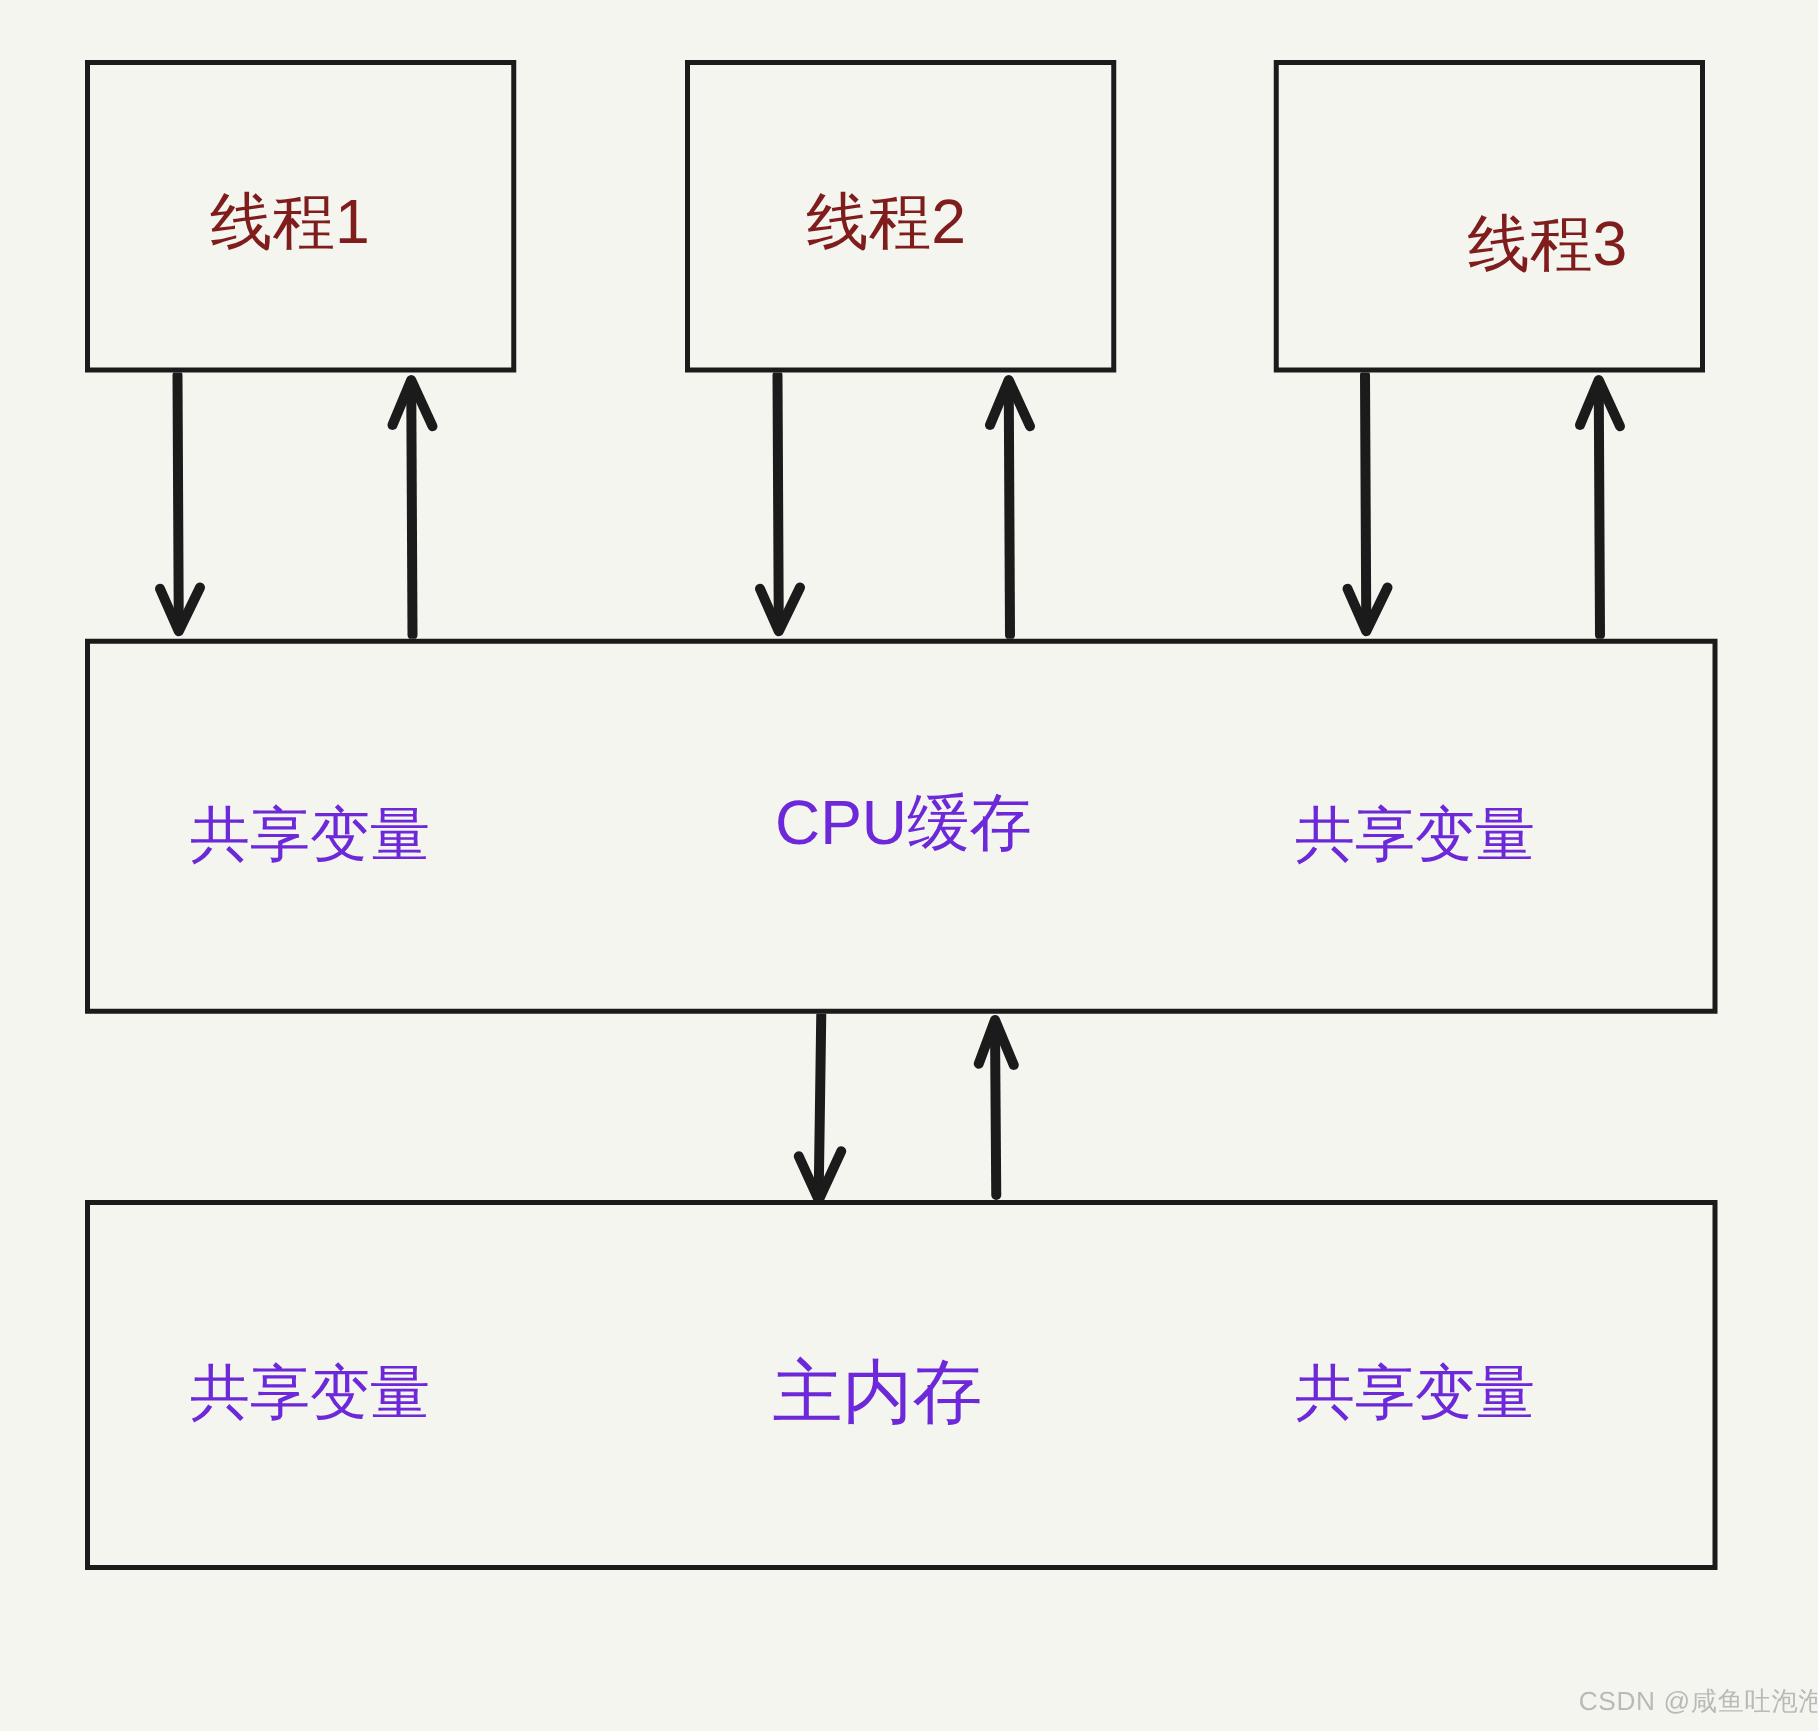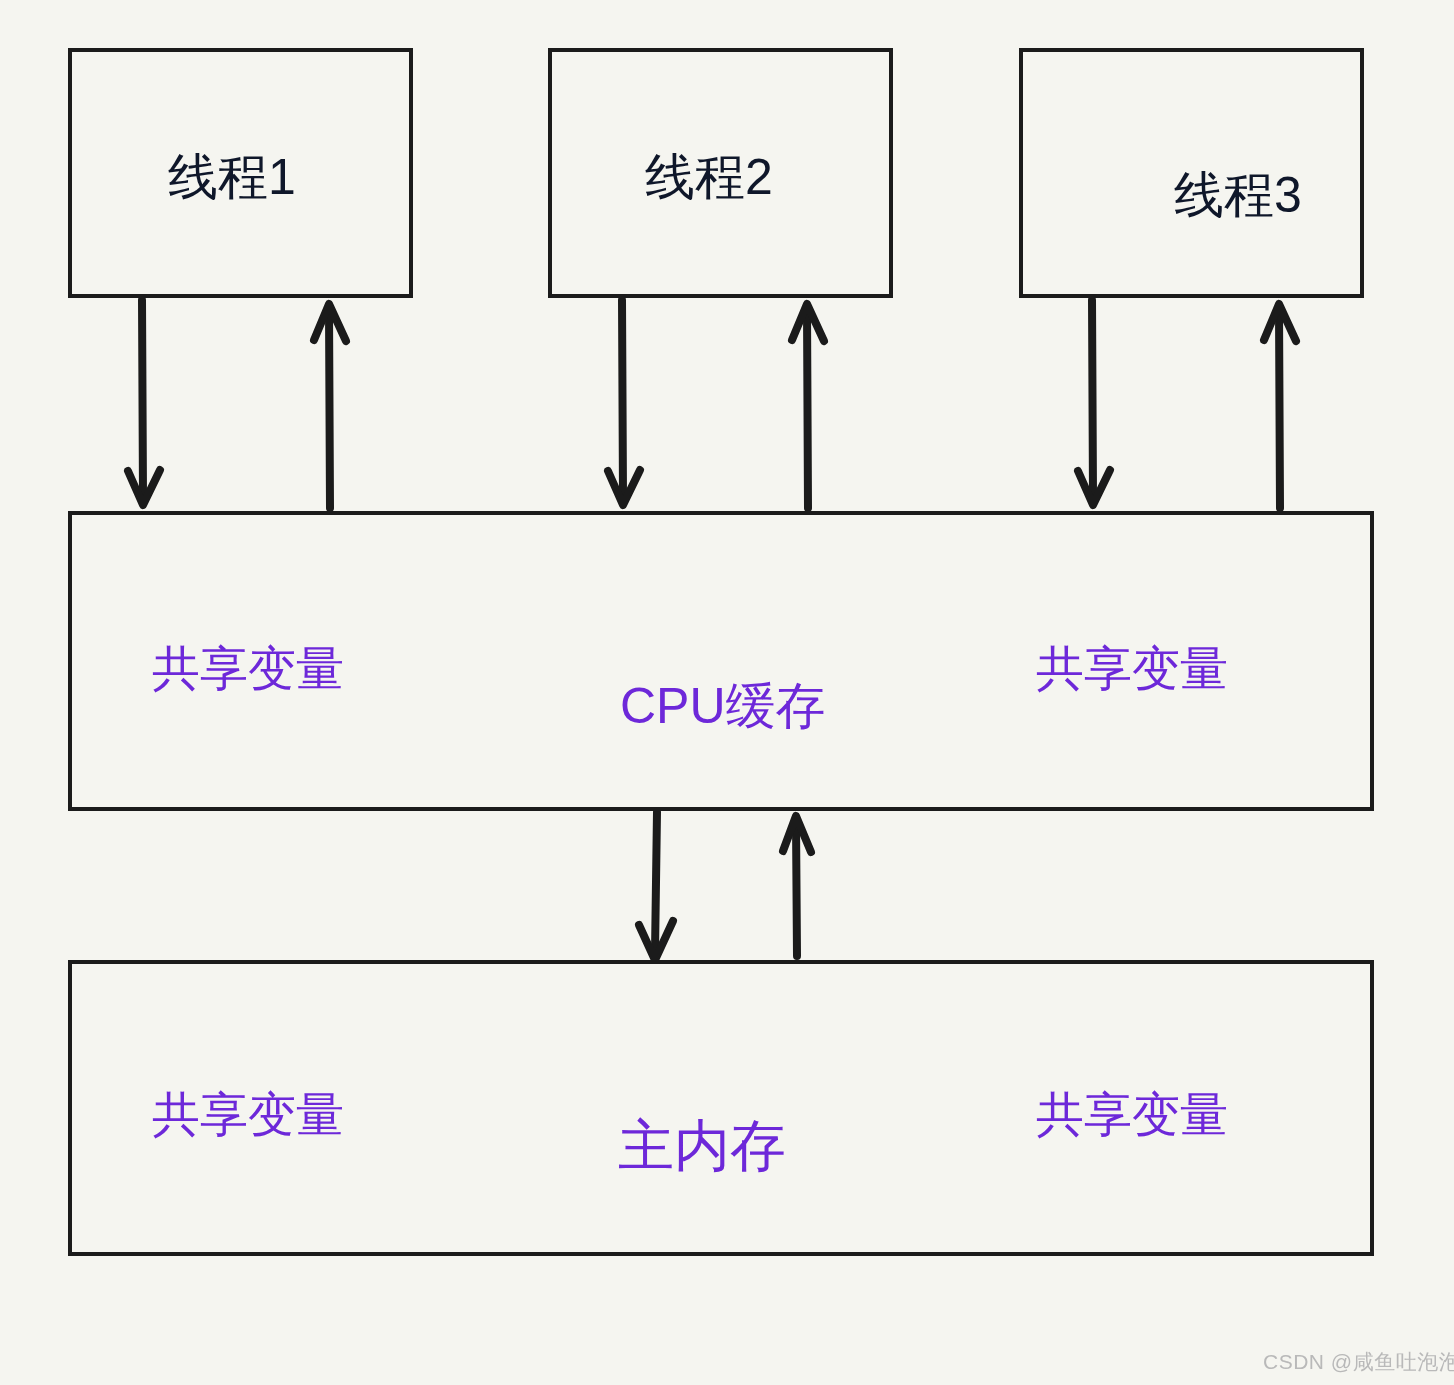--- a/index.html
+++ b/index.html
@@ -23,21 +23,21 @@
     height: 1385px;
   }
   .node-box {
     position: absolute;
     box-sizing: border-box;
     border: 4px solid #1b1b1b;
     background: #f5f5f0;
   }
   .thread-label {
     position: absolute;
-    color: #0f172a;
+    color: #7f1d1d;
     font-size: 50px;
     line-height: 1;
     white-space: nowrap;
     font-family: "Liberation Sans", "DejaVu Sans", sans-serif;
   }
   .mem-label {
     position: absolute;
     color: #6d28d9;
     line-height: 1;
     white-space: nowrap;
@@ -116,23 +116,23 @@
   <div class="thread-label" style="left:168px; top:152px;">线程1</div>
 
   <div class="node-box" style="left:548px; top:48px; width:345px; height:250px;"></div>
   <div class="thread-label" style="left:645px; top:152px;">线程2</div>
 
   <div class="node-box" style="left:1019px; top:48px; width:345px; height:250px;"></div>
   <div class="thread-label" style="left:1174px; top:152px;margin-top:18px;">线程3</div>
 
   <div class="node-box" style="left:68px; top:511px; width:1306px; height:300px;"></div>
   <div class="mem-label shared-var" style="left:152px; top:645px;">共享变量</div>
-  <div class="mem-label cpu-title" style="left:620px; top:633px;margin-top:48px;">CPU缓存</div>
+  <div class="mem-label cpu-title" style="left:620px; top:633px;">CPU缓存</div>
   <div class="mem-label shared-var" style="left:1036px; top:645px;">共享变量</div>
 
   <div class="node-box" style="left:68px; top:960px; width:1306px; height:296px;"></div>
   <div class="mem-label shared-var" style="left:152px; top:1091px;">共享变量</div>
-  <div class="mem-label main-title" style="left:618px; top:1086px;margin-top:32px;">主内存</div>
+  <div class="mem-label main-title" style="left:618px; top:1086px;">主内存</div>
   <div class="mem-label shared-var" style="left:1036px; top:1091px;">共享变量</div>
 
   <div class="watermark" style="left:1263px; top:1351px;">CSDN @咸鱼吐泡泡</div>
 
 </div>
 
 </body></html>

